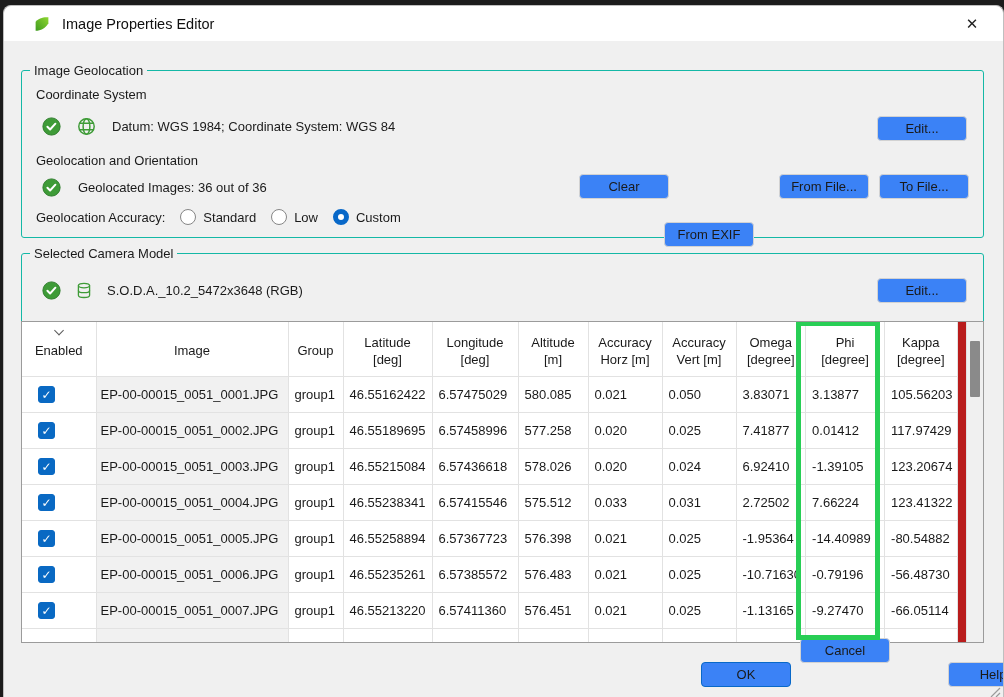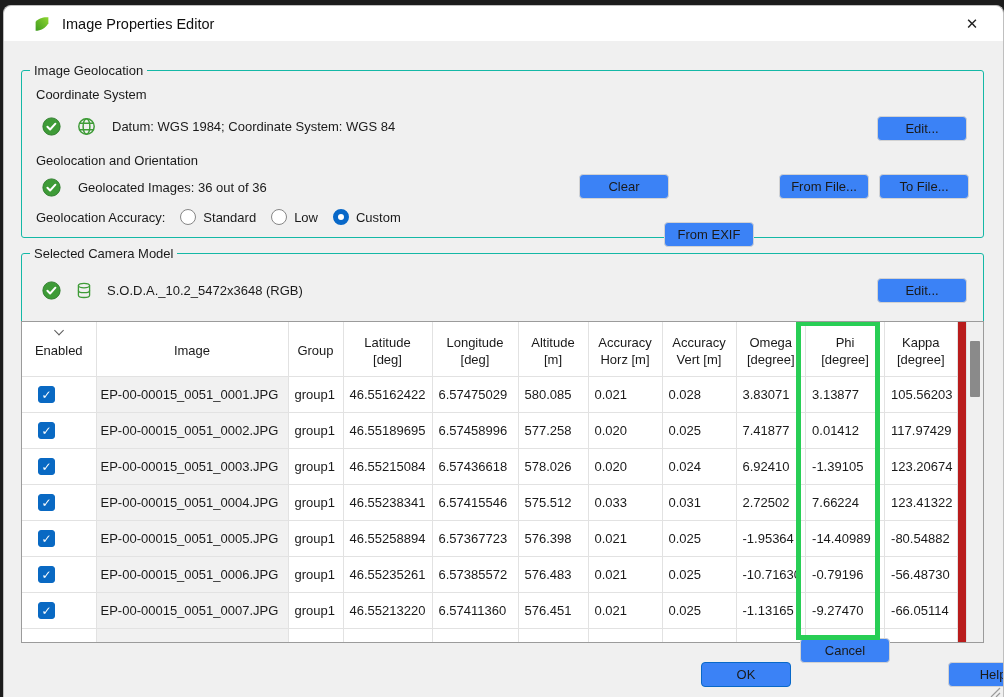--- a/index.html
+++ b/index.html
@@ -204,21 +204,21 @@
         </thead>
         <tbody>
           <tr>
             <td class="chk-cell"><span class="checkbox on">✓</span></td>
             <td class="c-image">EP-00-00015_0051_0001.JPG</td>
             <td class="c-group">group1</td>
             <td class="c-latitude">46.55162422</td>
             <td class="c-longitude">6.57475029</td>
             <td class="c-altitude">580.085</td>
             <td class="c-accuracy-horz">0.021</td>
-            <td class="c-accuracy-vert">0.028</td>
+            <td class="c-accuracy-vert">0.050</td>
             <td class="c-omega">3.83071</td>
             <td class="c-phi">3.13877</td>
             <td class="c-kappa">105.56203</td>
           </tr>
           <tr>
             <td class="chk-cell"><span class="checkbox on">✓</span></td>
             <td class="c-image">EP-00-00015_0051_0002.JPG</td>
             <td class="c-group">group1</td>
             <td class="c-latitude">46.55189695</td>
             <td class="c-longitude">6.57458996</td>

